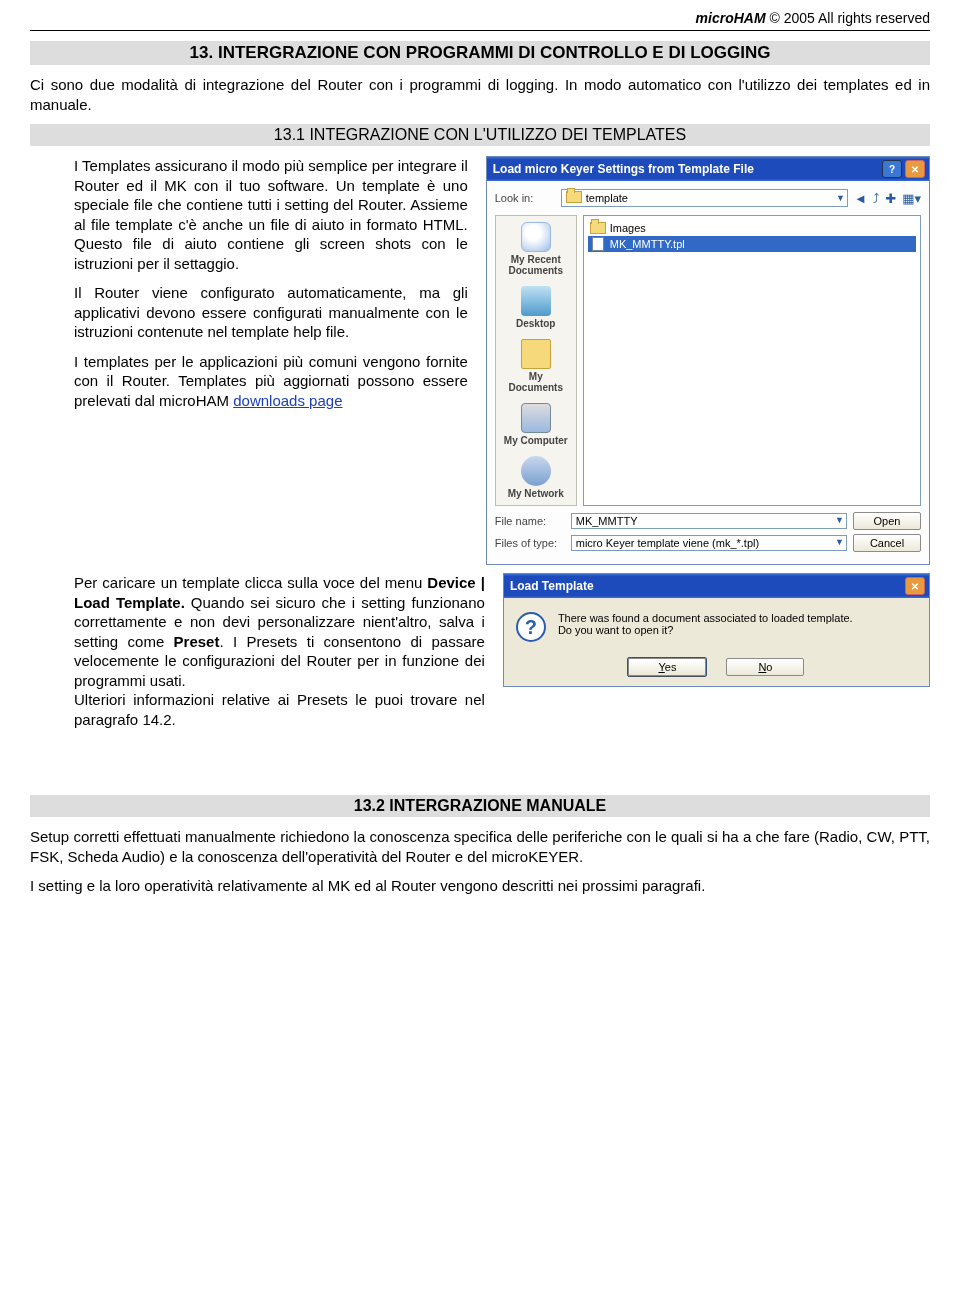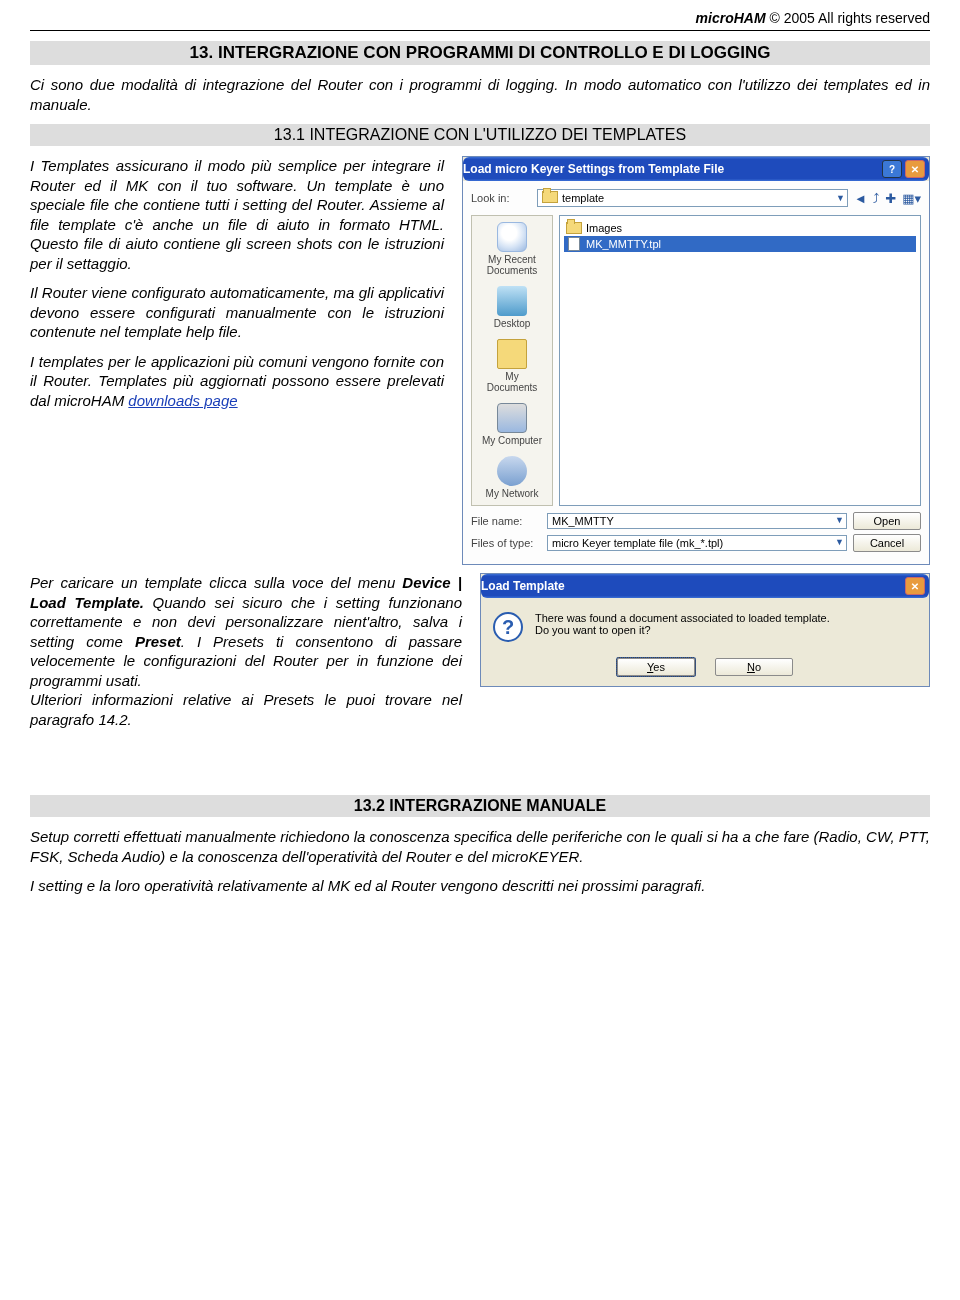--- a/index.html
+++ b/index.html
@@ -3,46 +3,46 @@
 <meta charset="utf-8">
 <style>
   * { box-sizing: border-box; margin: 0; padding: 0; }
   body { font-family: Arial, sans-serif; font-size: 15px; color: #000; width: 960px; background: #fff; }
   .page { padding: 10px 30px 20px 30px; }
   .header-top { text-align: right; font-size: 14px; margin-bottom: 4px; }
   .header-top .brand { font-style: italic; font-weight: bold; }
   hr.thin { border: none; border-top: 1px solid #000; margin-bottom: 10px; }
   .section-banner { background: #ddd; text-align: center; font-weight: bold; font-size: 17px; padding: 2px 0; margin: 6px 0 10px 0; }
   .sub-banner { background: #ddd; text-align: center; font-size: 16px; padding: 2px 0; margin: 8px 0 10px 0; }
-  p { margin-bottom: 10px; line-height: 1.3; text-align: justify; font-style: italic; }
-  .two-col { display: flex; gap: 18px; margin-bottom: 8px; align-items: flex-start; }
+  p { margin-bottom: 10px; line-height: 1.3; text-align: justify; }
+  .two-col { display: flex; gap: 18px; margin-bottom: 8px; align-items: flex-start; margin-left: 44px; }
   .left-col { flex: 0 0 46%; }
   .right-col { flex: 1; }
   .link { color: #1a3fb8; text-decoration: underline; }
   .bold { font-weight: bold; }
   .pagenum { text-align: center; margin-top: 30px; font-size: 14px; }
 
   
   .xp-window { border: 1px solid #6d8ab9; background: #ece9d8; font-family: Tahoma, sans-serif; font-size: 11px; }
-  .xp-titlebar { background: linear-gradient(to bottom, #3b6fd6, #1e4bbc 10%, #1e4bbc 90%, #3b6fd6); color: #fff; display: flex; align-items: center; justify-content: space-between; padding: 3px 4px 3px 0; font-weight: bold; font-size: 12px; border-radius: 6px; }
+  .xp-titlebar { background: linear-gradient(to bottom, #3b6fd6, #1e4bbc 10%, #1e4bbc 90%, #3b6fd6); color: #fff; display: flex; align-items: center; justify-content: space-between; padding: 3px 4px 3px 6px; font-weight: bold; font-size: 12px; }
   .xp-tbtn { width: 20px; height: 18px; background: #e89b3e; border: 1px solid #c66; border-radius: 3px; display: flex; align-items: center; justify-content: center; color: #fff; font-size: 10px; }
   .xp-tbtn.help { background: #3b78d6; border-color: #234; margin-right: 3px; }
   .xp-body { background: #fdfdfd; padding: 8px; }
 
   .open-dialog .top-row { display: flex; align-items: center; gap: 6px; margin-bottom: 8px; }
   .open-dialog .top-row .lbl { width: 60px; color: #444; }
   .open-dialog .dropdown { flex: 1; display: flex; align-items: center; border: 1px solid #7e9db9; background: #fff; padding: 1px 2px 1px 4px; }
   .open-dialog .dropdown .ficon { margin-right: 4px; }
   .open-dialog .dropdown .arrow { margin-left: auto; color: #2c5aa0; font-size: 9px; }
   .open-dialog .tb-icons { display: flex; gap: 6px; align-items: center; }
   .open-dialog .tb-icons span { color: #2c5aa0; font-size: 13px; }
 
   .open-main { display: flex; gap: 6px; }
   .places { width: 82px; background: #f5f4ee; border: 1px solid #c0c0b0; display: flex; flex-direction: column; align-items: center; padding: 4px 0; gap: 6px; }
-  .place { width: 100%; text-align: center; padding: 2px 7px; font-size: 10px; color: #444; }
+  .place { width: 100%; text-align: center; padding: 2px 7px; font-size: 10px; color: #444; font-weight: bold; }
   .place .picon { display: block; margin: 0 auto 2px auto; width: 30px; height: 30px; }
 
   .filelist { flex: 1; border: 1px solid #7e9db9; background: #fff; padding: 4px; }
   .frow { display: flex; align-items: center; padding: 1px 2px; font-size: 11px; }
   .frow.sel { background: #316ac5; color: #fff; }
   .frow .ico { width: 16px; height: 14px; margin-right: 4px; display: inline-flex; align-items: center; justify-content: center; font-size: 12px; }
 
   .open-bottom { margin-top: 6px; }
   .botrow { display: flex; align-items: center; gap: 6px; margin-bottom: 4px; }
   .botrow .blbl { width: 70px; color: #444; }
@@ -148,21 +148,21 @@
               <span class="blbl">File name:</span>
               <div class="binput">
                 <span>MK_MMTTY</span>
                 <span class="arrow">▼</span>
               </div>
               <div class="xp-btn">Open</div>
             </div>
             <div class="botrow">
               <span class="blbl">Files of type:</span>
               <div class="binput">
-                <span>micro Keyer template file (mk_*.tpl)</span>
+                <span>micro Keyer template viene (mk_*.tpl)</span>
                 <span class="arrow">▼</span>
               </div>
               <div class="xp-btn">Cancel</div>
             </div>
           </div>
         </div>
       </div>
 
     </div>
   </div>

